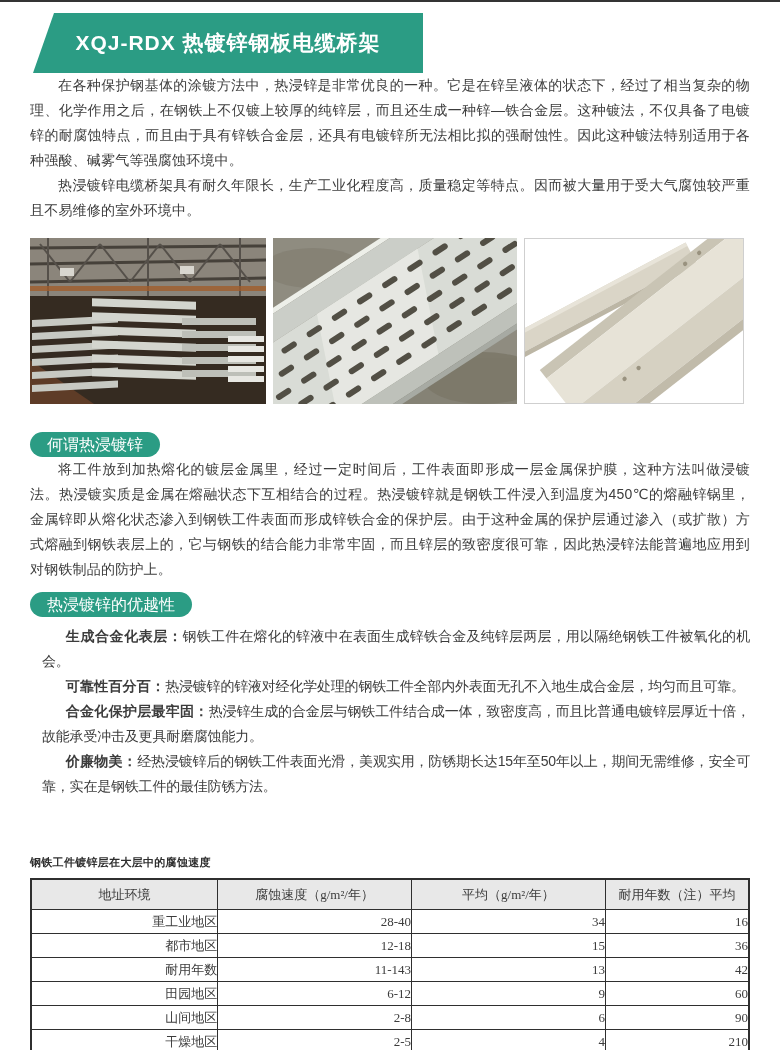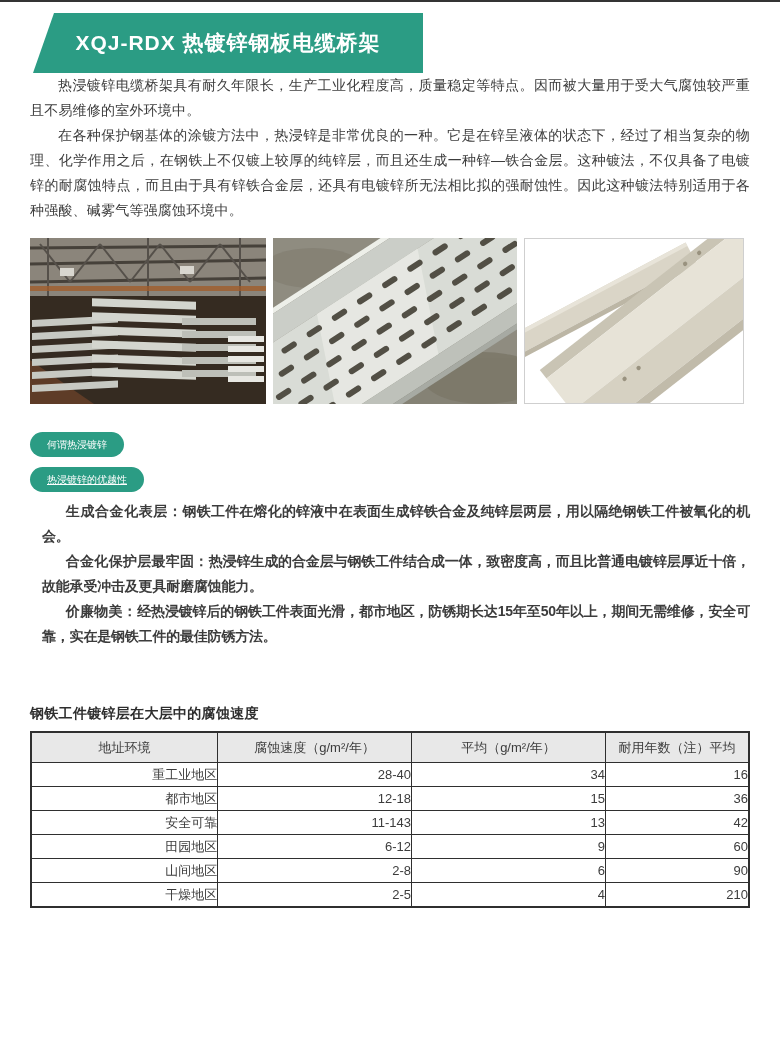--- a/index.html
+++ b/index.html
@@ -23,60 +23,60 @@
   }
   .p1{margin-top:27px;}
   .p2{margin-top:3px;}
   .photos{display:flex;gap:7px;margin-top:15px;}
   .photo{height:166px;display:block;}
   .ph1{width:236px;}
   .ph2{width:244px;}
   .ph3{width:220px;border:1px solid #cfcfcf;box-sizing:border-box;}
   .pill{
     display:inline-block;background:#2b9c84;color:#fff;
-    font-size:10px;line-height:17px;padding:4px 17px;border-radius:13px;
+    font-size:16px;line-height:17px;padding:4px 17px;border-radius:13px;
   }
   .pill1{margin-top:28px;}
-  .pill2{margin-top:10px;text-decoration:underline;}
+  .pill2{margin-top:10px;}
   .sec-body{margin-top:7px;}
   .bullets{margin:7px 0 0 12px;}
   .bullet{
     font-size:14px;line-height:25px;margin:0;text-indent:1.7em;
-    text-align:justify;letter-spacing:-0.2px;font-weight:bold;
+    text-align:justify;letter-spacing:-0.2px;
   }
   .bullet b{letter-spacing:0.2px;}
   .tbl-title{
-    margin-top:56px;font-size:14px;font-weight:bold;color:#2e2e2e;
+    margin-top:56px;font-size:11px;font-weight:bold;color:#2e2e2e;
     letter-spacing:0.3px;
   }
   table.corrosion{
     width:720px;margin-top:8px;border-collapse:collapse;
     border:2px solid #2f2f2f;table-layout:fixed;
   }
   table.corrosion th,table.corrosion td{
     border:1px solid #2f2f2f;text-align:center;vertical-align:middle;
-    font-size:13px;font-weight:normal;padding:0;
+    font-size:13px;font-weight:normal;padding:0;font-family:Liberation Serif, serif;
   }
   table.corrosion th{background:#e8e8e8;height:29px;}
   table.corrosion td{height:23px;background:#fff;text-align:right;}
   .c1{width:26%;}.c2{width:27%;}.c3{width:27%;}.c4{width:20%;}
 </style>
 </head>
 <body>
 
 <div class="topline"></div>
 
 <div class="banner">
   <span>XQJ-RDX 热镀锌钢板电缆桥架</span>
 </div>
 
 <div class="content">
 
+  <p class="body p2">在各种保护钢基体的涂镀方法中，热浸锌是非常优良的一种。它是在锌呈液体的状态下，经过了相当复杂的物理、化学作用之后，在钢铁上不仅镀上较厚的纯锌层，而且还生成一种锌—铁合金层。这种镀法，不仅具备了电镀锌的耐腐蚀特点，而且由于具有锌铁合金层，还具有电镀锌所无法相比拟的强耐蚀性。因此这种镀法特别适用于各种强酸、碱雾气等强腐蚀环境中。</p>
   <p class="body p1">热浸镀锌电缆桥架具有耐久年限长，生产工业化程度高，质量稳定等特点。因而被大量用于受大气腐蚀较严重且不易维修的室外环境中。</p>
-  <p class="body p2">在各种保护钢基体的涂镀方法中，热浸锌是非常优良的一种。它是在锌呈液体的状态下，经过了相当复杂的物理、化学作用之后，在钢铁上不仅镀上较厚的纯锌层，而且还生成一种锌—铁合金层。这种镀法，不仅具备了电镀锌的耐腐蚀特点，而且由于具有锌铁合金层，还具有电镀锌所无法相比拟的强耐蚀性。因此这种镀法特别适用于各种强酸、碱雾气等强腐蚀环境中。</p>
 
   <div class="photos">
 
     <svg class="photo ph1" viewBox="0 0 236 166" xmlns="http://www.w3.org/2000/svg">
       <rect x="0" y="0" width="236" height="166" fill="#8b857b"></rect>
       <g stroke="#46413a" stroke-width="3">
         <line x1="0" y1="10" x2="236" y2="8"></line>
         <line x1="0" y1="26" x2="236" y2="22"></line>
         <line x1="0" y1="44" x2="236" y2="40"></line>
       </g>
@@ -238,29 +238,31 @@
           <circle cx="62" cy="-44" r="2.2"></circle>
             <circle cx="80" cy="-44" r="2.2"></circle>
         </g>
       </g>
     </svg>
   </div>
 
   <div>
     <span class="pill pill1">何谓热浸镀锌</span>
   </div>
+  <p class="body sec-body">将工件放到加热熔化的镀层金属里，经过一定时间后，工件表面即形成一层金属保护膜，这种方法叫做浸镀法。热浸镀实质是金属在熔融状态下互相结合的过程。热浸镀锌就是钢铁工件浸入到温度为450℃的熔融锌锅里，金属锌即从熔化状态渗入到钢铁工件表面而形成锌铁合金的保护层。由于这种金属的保护层通过渗入（或扩散）方式熔融到钢铁表层上的，它与钢铁的结合能力非常牢固，而且锌层的致密度很可靠，因此热浸锌法能普遍地应用到对钢铁制品的防护上。</p>
 
   <div>
     <span class="pill pill2">热浸镀锌的优越性</span>
   </div>
 
   <div class="bullets">
     <p class="bullet"><b>生成合金化表层：</b><span>钢铁工件在熔化的锌液中在表面生成锌铁合金及纯锌层两层，用以隔绝钢铁工件被氧化的机会。</span></p>
+    <p class="bullet"><b>可靠性百分百：</b><span>热浸镀锌的锌液对经化学处理的钢铁工件全部内外表面无孔不入地生成合金层，均匀而且可靠。</span></p>
     <p class="bullet"><b>合金化保护层最牢固：</b><span>热浸锌生成的合金层与钢铁工件结合成一体，致密度高，而且比普通电镀锌层厚近十倍，故能承受冲击及更具耐磨腐蚀能力。</span></p>
-    <p class="bullet"><b>价廉物美：</b><span>经热浸镀锌后的钢铁工件表面光滑，都市地区，防锈期长达15年至50年以上，期间无需维修，安全可靠，实在是钢铁工件的最佳防锈方法。</span></p>
+    <p class="bullet"><b>价廉物美：</b><span>经热浸镀锌后的钢铁工件表面光滑，美观实用，防锈期长达15年至50年以上，期间无需维修，安全可靠，实在是钢铁工件的最佳防锈方法。</span></p>
   </div>
 
   <div class="tbl-title">钢铁工件镀锌层在大层中的腐蚀速度</div>
 
   <table class="corrosion">
     <colgroup>
         <col class="c1">
         <col class="c2">
         <col class="c3">
         <col class="c4">
@@ -280,21 +282,21 @@
         <td>34</td>
         <td>16</td>
       </tr>
       <tr>
         <td>都市地区</td>
         <td>12-18</td>
         <td>15</td>
         <td>36</td>
       </tr>
       <tr>
-        <td>安全可靠</td>
+        <td>耐用年数</td>
         <td>11-143</td>
         <td>13</td>
         <td>42</td>
       </tr>
       <tr>
         <td>田园地区</td>
         <td>6-12</td>
         <td>9</td>
         <td>60</td>
       </tr>

